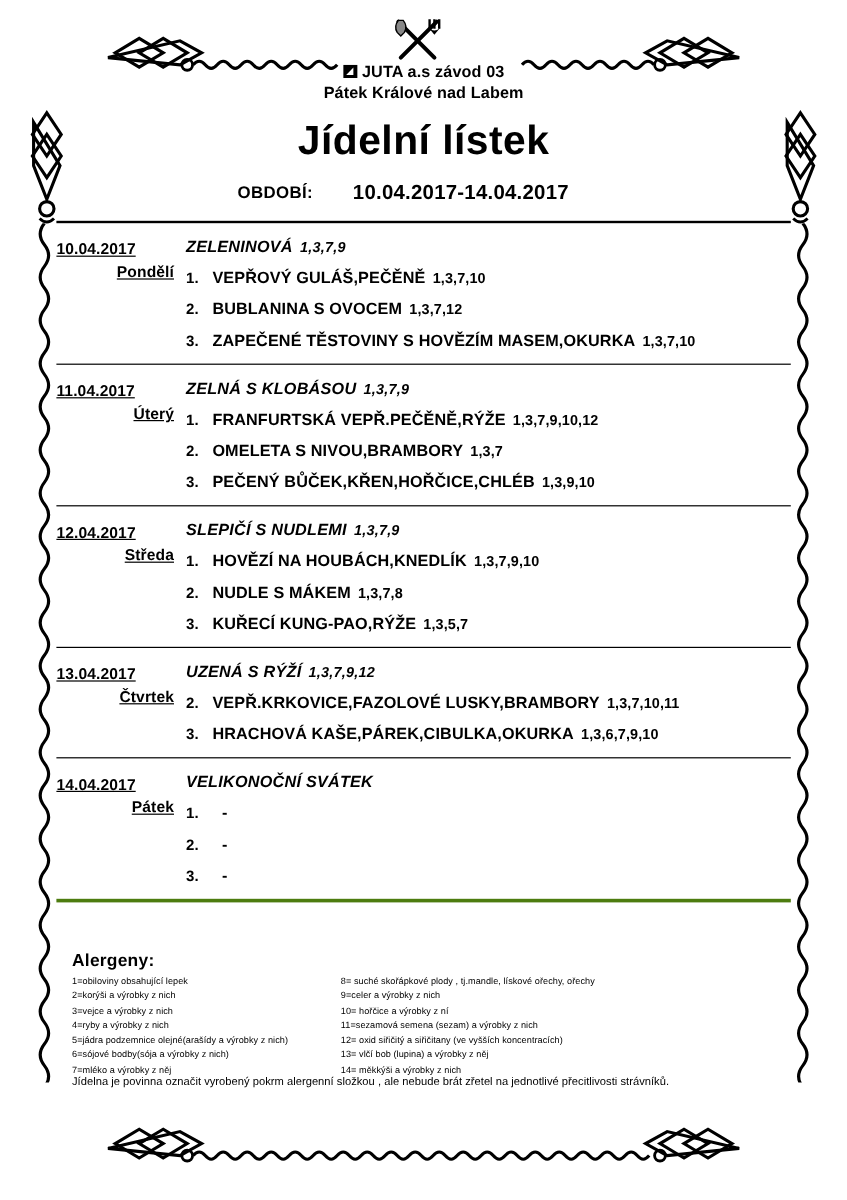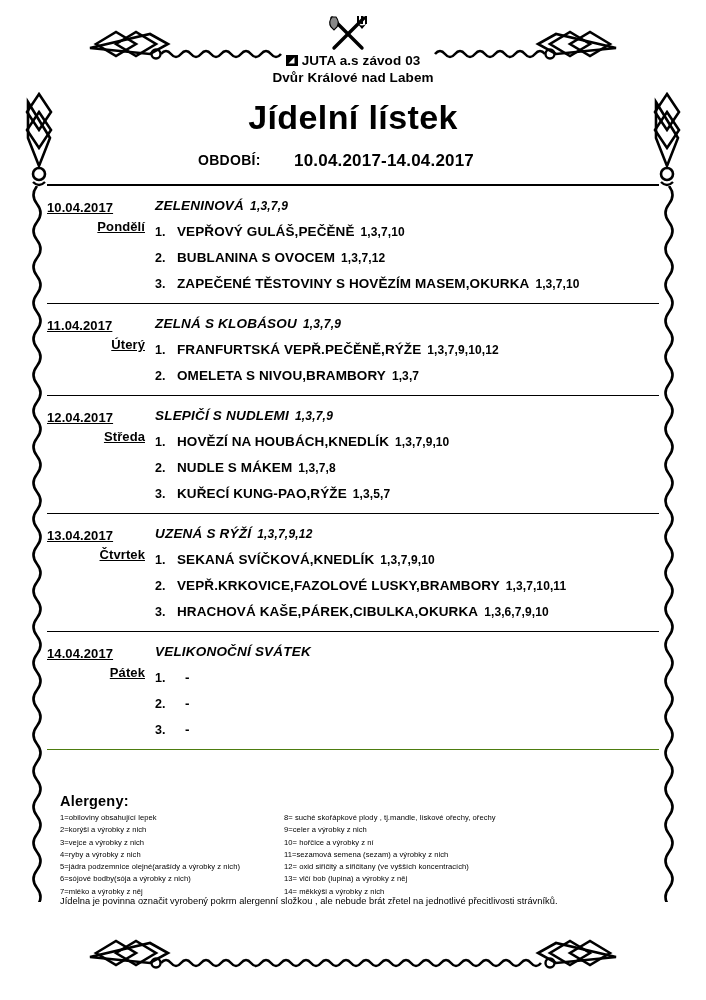--- a/index.html
+++ b/index.html
@@ -132,21 +132,21 @@
     top: 184px;
     width: 612px;
     border-top: 2px solid #000;
   }
   .day-block {
     position: relative;
     border-bottom: 1px solid #000;
     padding: 12px 0 10px 0;
     box-sizing: border-box;
   }
-  .day-block:last-child { border-bottom: 1px solid #4d7c0f; }
+  .day-block:last-child { border-bottom: 3px solid #4d7c0f; }
 
   .day-date-col {
     position: absolute;
     left: 0;
     top: 14px;
     width: 98px;
     text-align: left;
     text-decoration: underline;
   }
   .day-date {
@@ -289,21 +289,21 @@
 
   <div class="company">
     <div class="company-line1">
       <span class="logo-mark">
         <svg width="12" height="11" viewBox="0 0 12 11" xmlns="http://www.w3.org/2000/svg">
           <path d="M0 0 H12 V11 H0 Z" fill="#000"></path>
           <path d="M2.5 8.5 L8.5 2.2 L8.5 8.5 Z" fill="#fff"></path>
         </svg>
       </span><span>JUTA a.s závod 03</span>
     </div>
-    <div class="company-line2">Dvůr Králové nad Labem</div>
+    <div class="company-line2">Pátek Králové nad Labem</div>
   </div>
 
   <div class="doc-title">Jídelní lístek</div>
 
   <div class="period-row">
     <span class="period-label">OBDOBÍ:</span>
     <span class="period-value">10.04.2017-14.04.2017</span>
   </div>
 
   <div class="side-orn left">
@@ -373,20 +373,23 @@
       <div class="day-items">
         <div class="soup">
           <span>ZELNÁ S KLOBÁSOU</span><span class="alg">1,3,7,9</span>
         </div>
         <div class="course">
           <span class="course-num">1.</span><span class="course-text">FRANFURTSKÁ VEPŘ.PEČĚNĚ,RÝŽE</span><span class="alg">1,3,7,9,10,12</span>
         </div>
         <div class="course">
           <span class="course-num">2.</span><span class="course-text">OMELETA S NIVOU,BRAMBORY</span><span class="alg">1,3,7</span>
         </div>
+        <div class="course">
+          <span class="course-num">3.</span><span class="course-text">PEČENÝ BŮČEK,KŘEN,HOŘČICE,CHLÉB</span><span class="alg">1,3,9,10</span>
+        </div>
       </div>
     </div>
 
     <div class="day-block">
       <div class="day-date-col">
         <span class="day-date">12.04.2017</span>
         <span class="day-name">Středa</span>
       </div>
       <div class="day-items">
         <div class="soup">
@@ -405,23 +408,20 @@
     </div>
 
     <div class="day-block">
       <div class="day-date-col">
         <span class="day-date">13.04.2017</span>
         <span class="day-name">Čtvrtek</span>
       </div>
       <div class="day-items">
         <div class="soup">
           <span>UZENÁ S RÝŽÍ</span><span class="alg">1,3,7,9,12</span>
-        </div>
-        <div class="course">
-          <span class="course-num">1.</span><span class="course-text">SEKANÁ SVÍČKOVÁ,KNEDLÍK</span><span class="alg">1,3,7,9,10</span>
         </div>
         <div class="course">
           <span class="course-num">2.</span><span class="course-text">VEPŘ.KRKOVICE,FAZOLOVÉ LUSKY,BRAMBORY</span><span class="alg">1,3,7,10,11</span>
         </div>
         <div class="course">
           <span class="course-num">3.</span><span class="course-text">HRACHOVÁ KAŠE,PÁREK,CIBULKA,OKURKA</span><span class="alg">1,3,6,7,9,10</span>
         </div>
       </div>
     </div>
 

